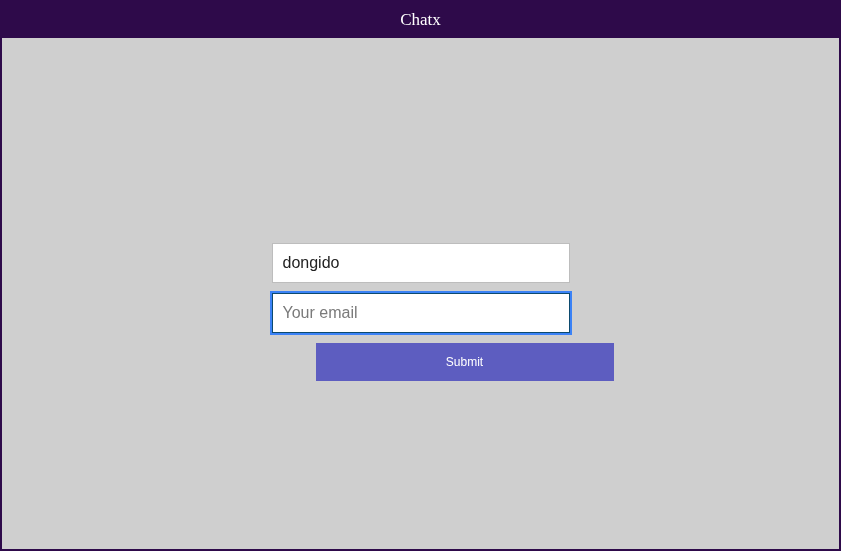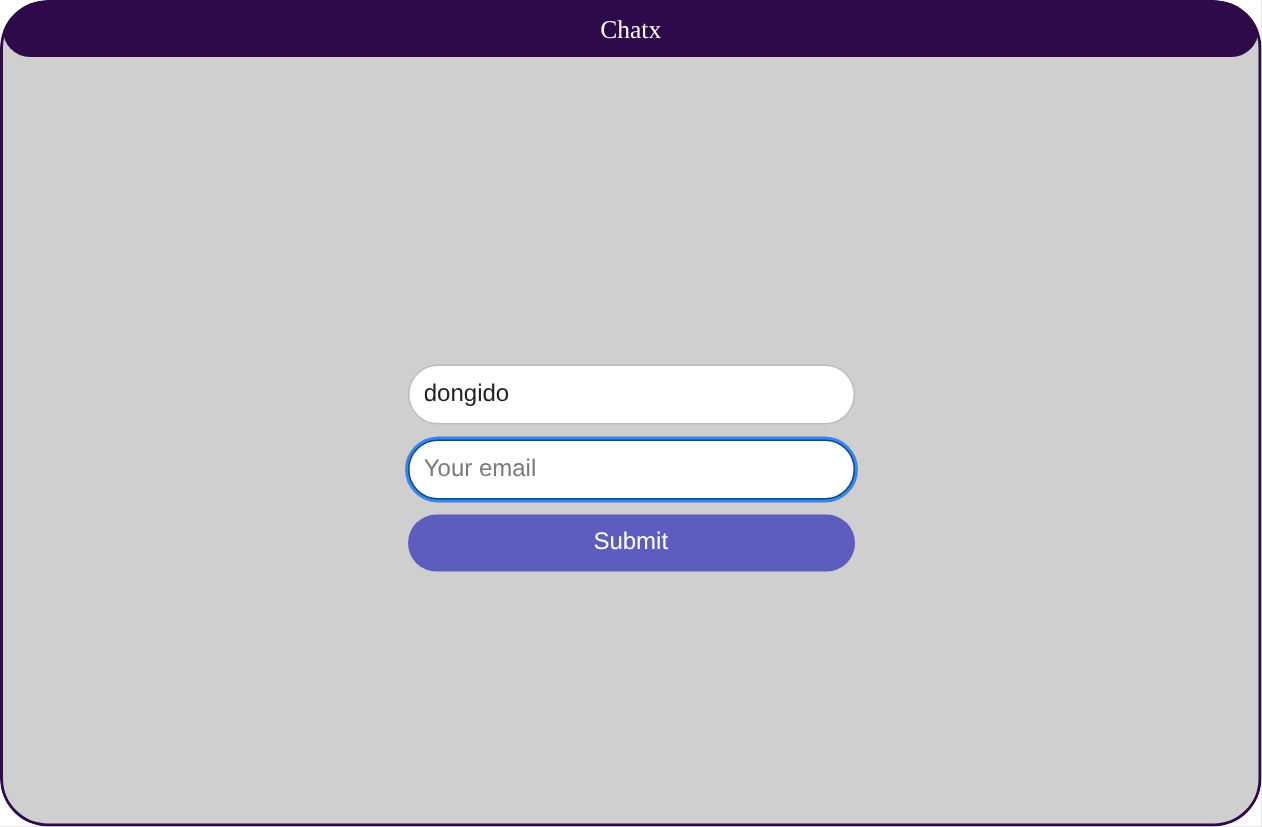--- a/index.html
+++ b/index.html
@@ -1,19 +1,18 @@
 <!DOCTYPE html>
 <html><head>
   <meta charset="utf-8">
   <style>
     * {
       box-sizing: border-box;
       margin: 0;
       padding: 0;
-      border-radius: 32px;
     }
     body {
       width: 841px;
       height: 551px;
       background: #fff;
       font-family: -apple-system, BlinkMacSystemFont, "Segoe UI", Roboto, Helvetica, Arial, sans-serif;
       overflow: hidden;
     }
     .outer {
       width: 841px;
@@ -65,23 +64,24 @@
     .text-input.focused {
       border: 1px solid #0c4a6e;
       box-shadow: 0 0 0 2px #3b82f6;
     }
     .submit-btn {
       width: 100%;
       height: 38px;
       background: #5d5dc0;
       color: #fff;
       border: none;
-      font-size: 16px;
+      font-size: 12px;
       cursor: pointer;
       display: block;
+      margin-left: 44px;
     }
   </style>
 </head>
 <body>
 
 <div class="outer">
   <div class="header">
     <span>Chatx</span>
   </div>
   <div class="body-area">

